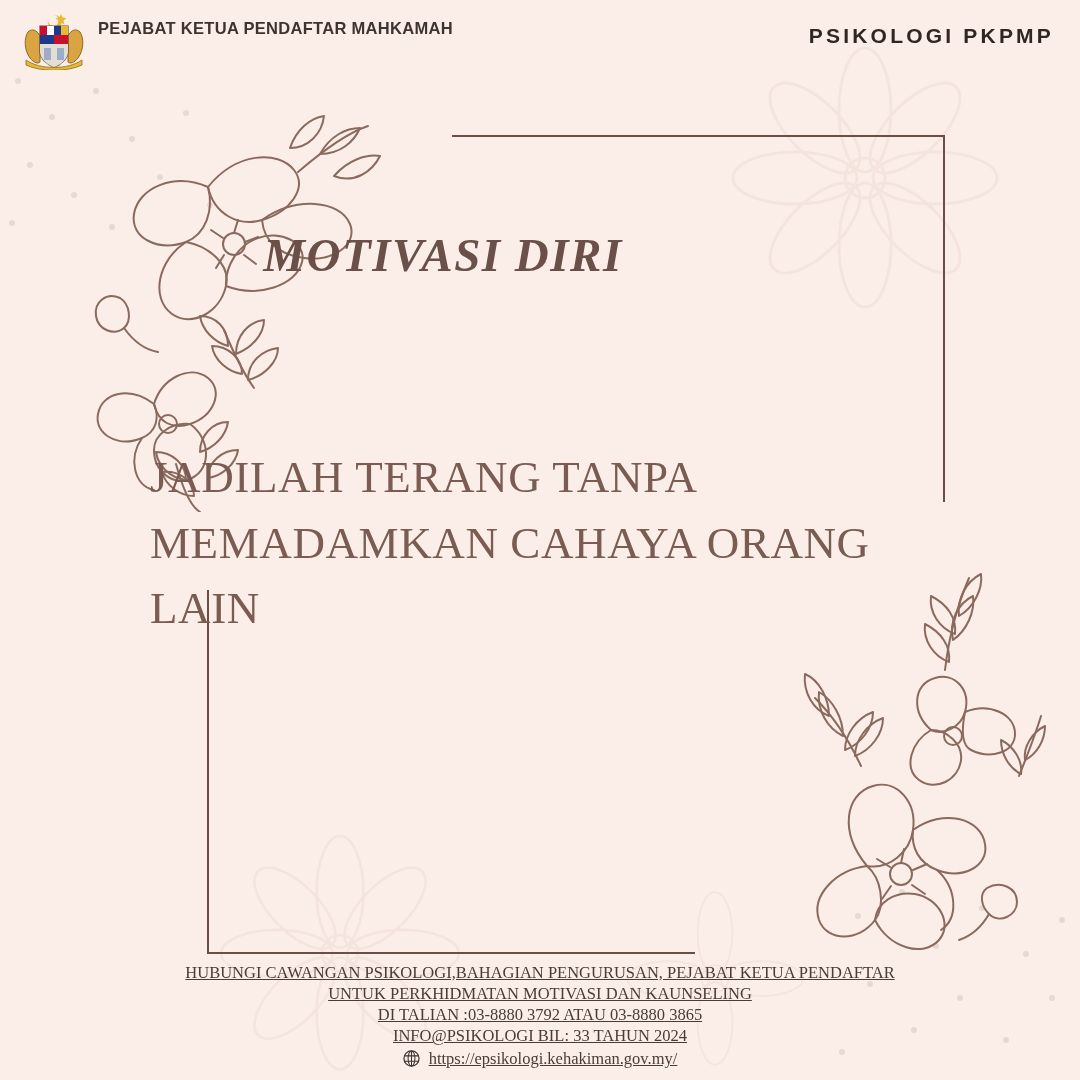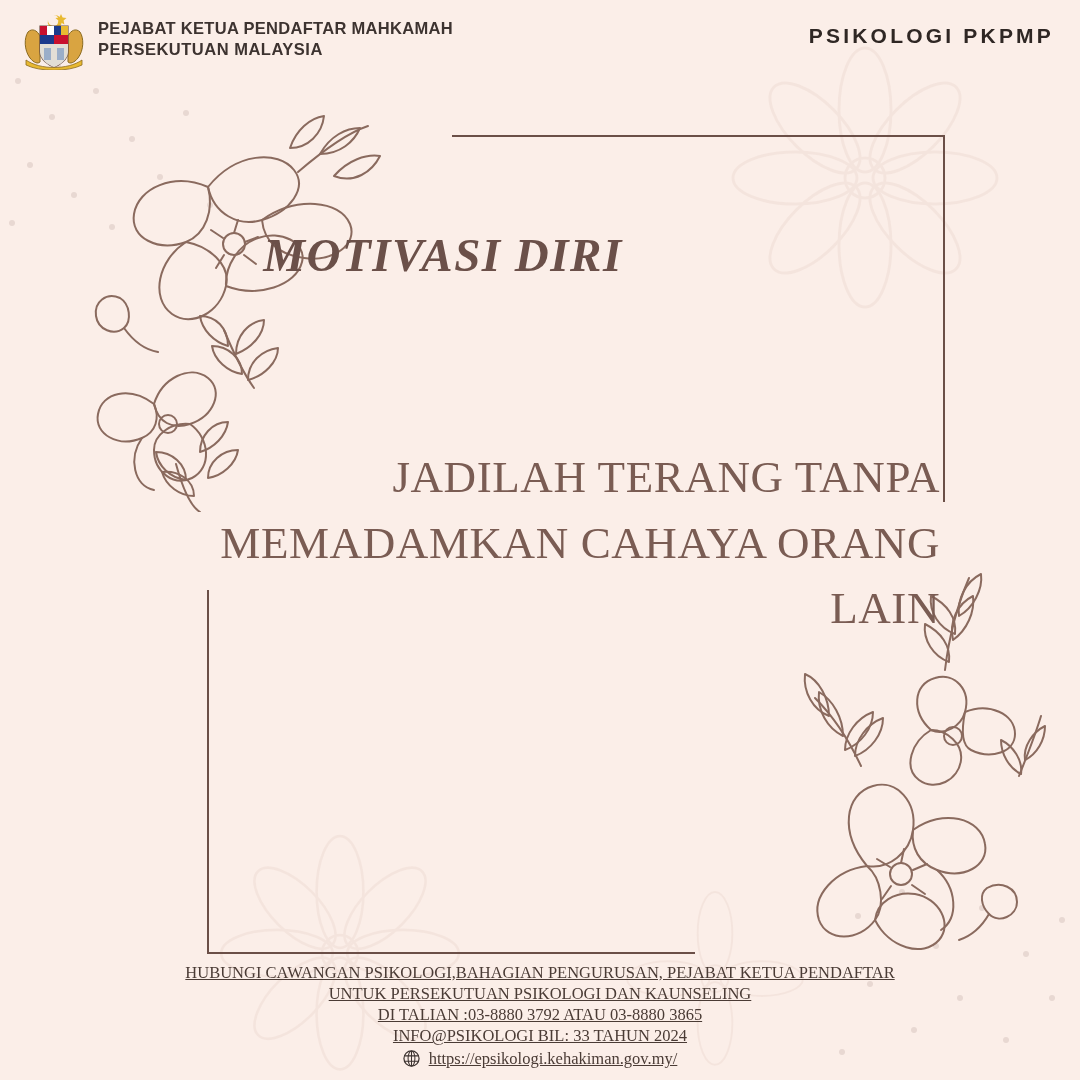--- a/index.html
+++ b/index.html
@@ -106,21 +106,21 @@
     letter-spacing: 1.5px;
     color: #6b5049;
     padding-left: 10px;
     box-sizing: border-box;
   }
   .quote {
     position: absolute;
     top: 445px;
     left: 150px;
     width: 790px;
-    text-align: right;
+    text-align: left;
     font-family: "Liberation Serif", serif;
     font-size: 45px;
     line-height: 1.46;
     letter-spacing: 0.6px;
     color: #7a5c53;
   }
 
   
   .footer {
     position: absolute;
@@ -260,21 +260,20 @@
         <rect x="34" y="23" width="14" height="9" fill="#c8102e"></rect>
         <path d="M20 32 L48 32 L48 40 C48 48 38 54 34 55 C30 54 20 48 20 40 Z" fill="#e2ded6"></path>
         <path d="M24 36 h7 v12 h-7 Z" fill="#9aaec9"></path>
         <path d="M37 36 h7 v12 h-7 Z" fill="#9aaec9"></path>
 
         <path d="M6 48 C20 58 48 58 62 48 L62 53 C48 60 20 60 6 53 Z" fill="#e8b931" stroke="#8a6a1f" stroke-width="0.8"></path>
       </g>
     </svg>
     <div class="org-name">
       <div class="l1">PEJABAT KETUA PENDAFTAR MAHKAMAH</div>
-      <div class="l2">PERSEKUTUAN  MALAYSIA</div>
     </div>
     <div class="brand">PSIKOLOGI PKPMP</div>
   </div>
 
   <div class="frame-tr"></div>
   <div class="frame-bl"></div>
 
   <svg class="flower-tl" viewBox="0 0 330 420">
     <g fill="none" stroke="#8a6a5e" stroke-width="2" stroke-linecap="round" stroke-linejoin="round">
 
@@ -347,21 +346,21 @@
       <path d="M290 190 C302 184 310 170 310 156 C298 162 288 176 290 190 Z"></path>
       <path d="M286 204 C274 198 266 184 266 170 C278 176 288 190 286 204 Z"></path>
     </g>
   </svg>
 
   <div class="title">MOTIVASI DIRI</div>
   <div class="quote">JADILAH TERANG TANPA MEMADAMKAN CAHAYA ORANG LAIN</div>
 
   <div class="footer">
     <div>HUBUNGI CAWANGAN PSIKOLOGI,BAHAGIAN PENGURUSAN, PEJABAT KETUA PENDAFTAR</div>
-    <div>UNTUK PERSEKUTUAN PSIKOLOGI DAN KAUNSELING</div>
+    <div>UNTUK PERKHIDMATAN MOTIVASI DAN KAUNSELING</div>
     <div>DI TALIAN :03-8880 3792 ATAU 03-8880 3865</div>
     <div>INFO@PSIKOLOGI BIL: 33  TAHUN 2024</div>
     <div class="web">
       <svg class="globe" viewBox="0 0 18 18">
         <circle cx="9" cy="9" r="8" fill="none" stroke="#3c3330" stroke-width="1.3"></circle>
         <ellipse cx="9" cy="9" rx="3.6" ry="8" fill="none" stroke="#3c3330" stroke-width="1.1"></ellipse>
         <path d="M1.4 6.2 H16.6 M1.4 11.8 H16.6 M9 1 V17" stroke="#3c3330" stroke-width="1.1" fill="none"></path>
       </svg>
       <span>https://epsikologi.kehakiman.gov.my/</span>
     </div>

